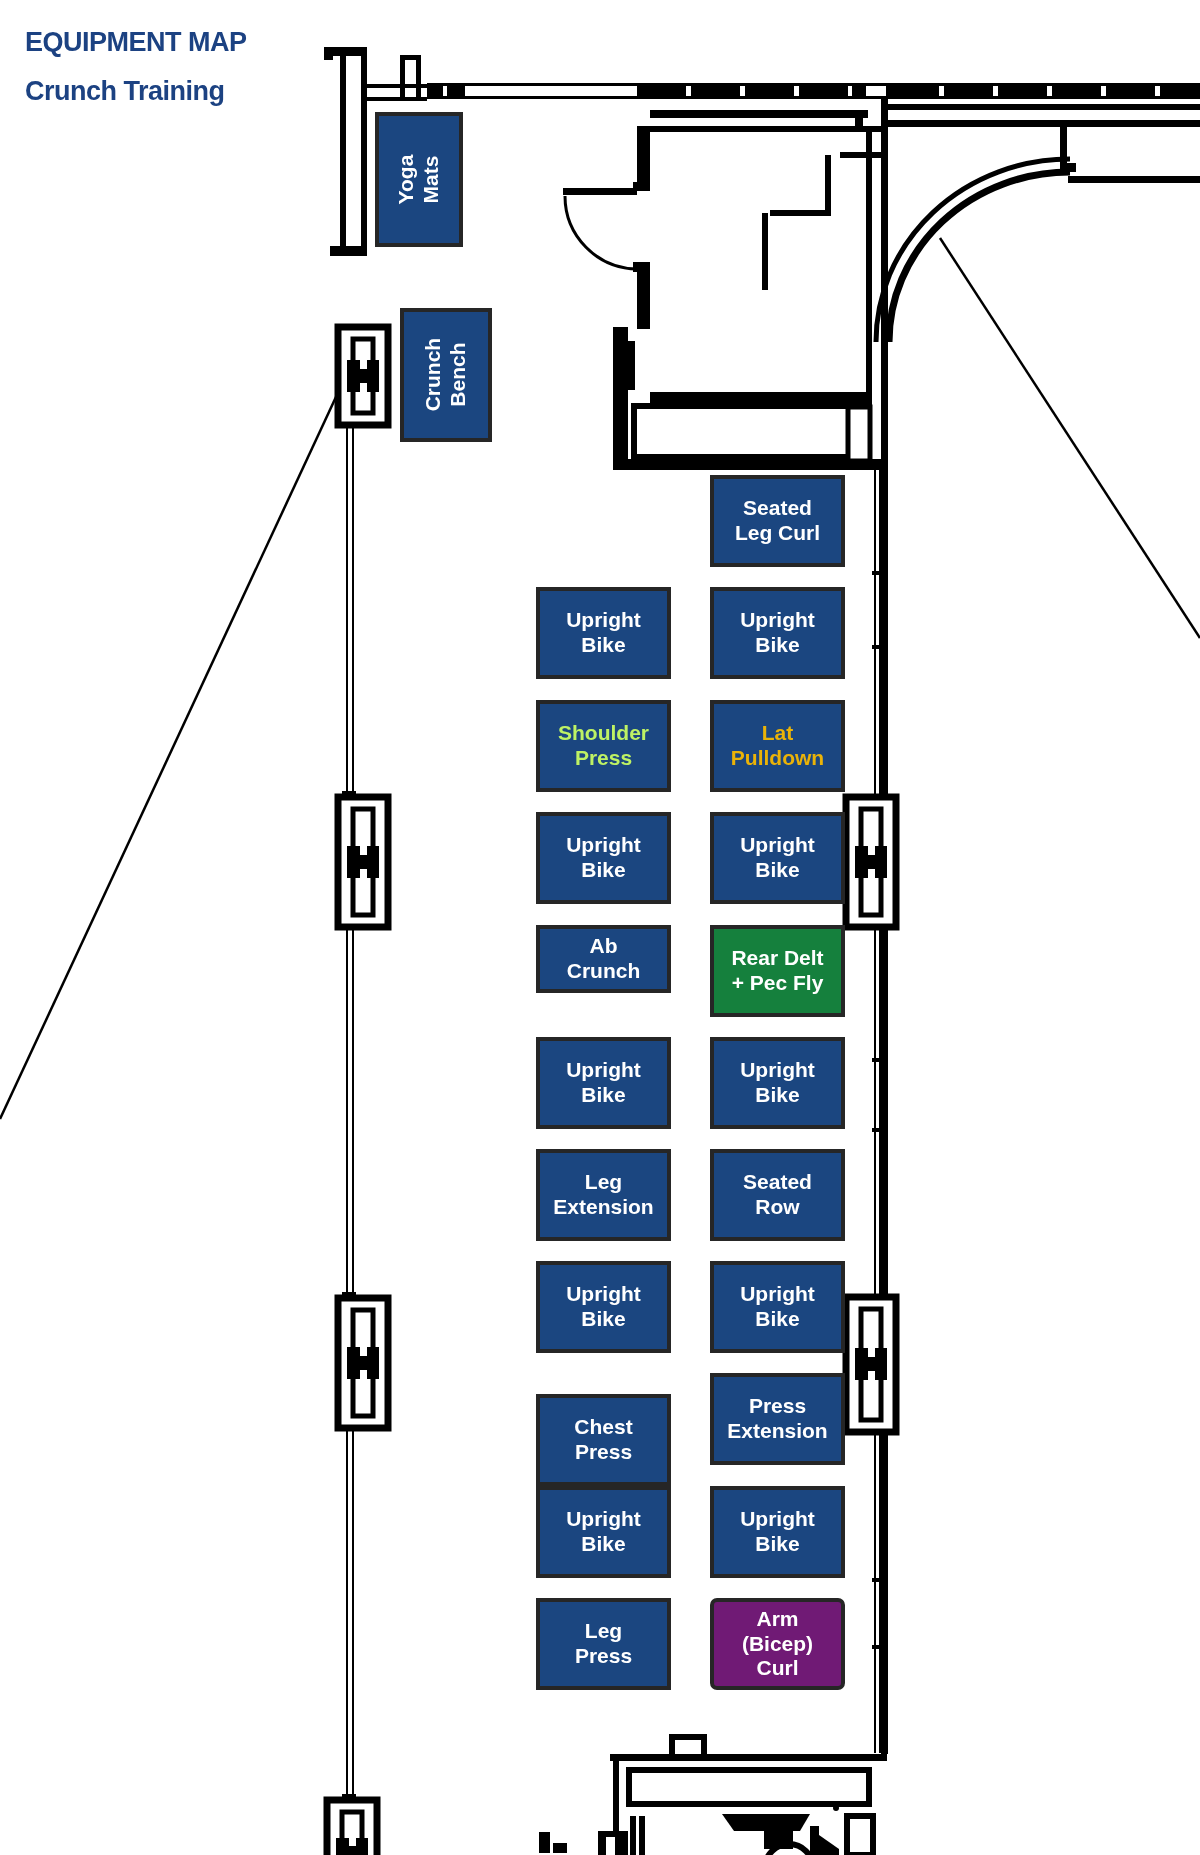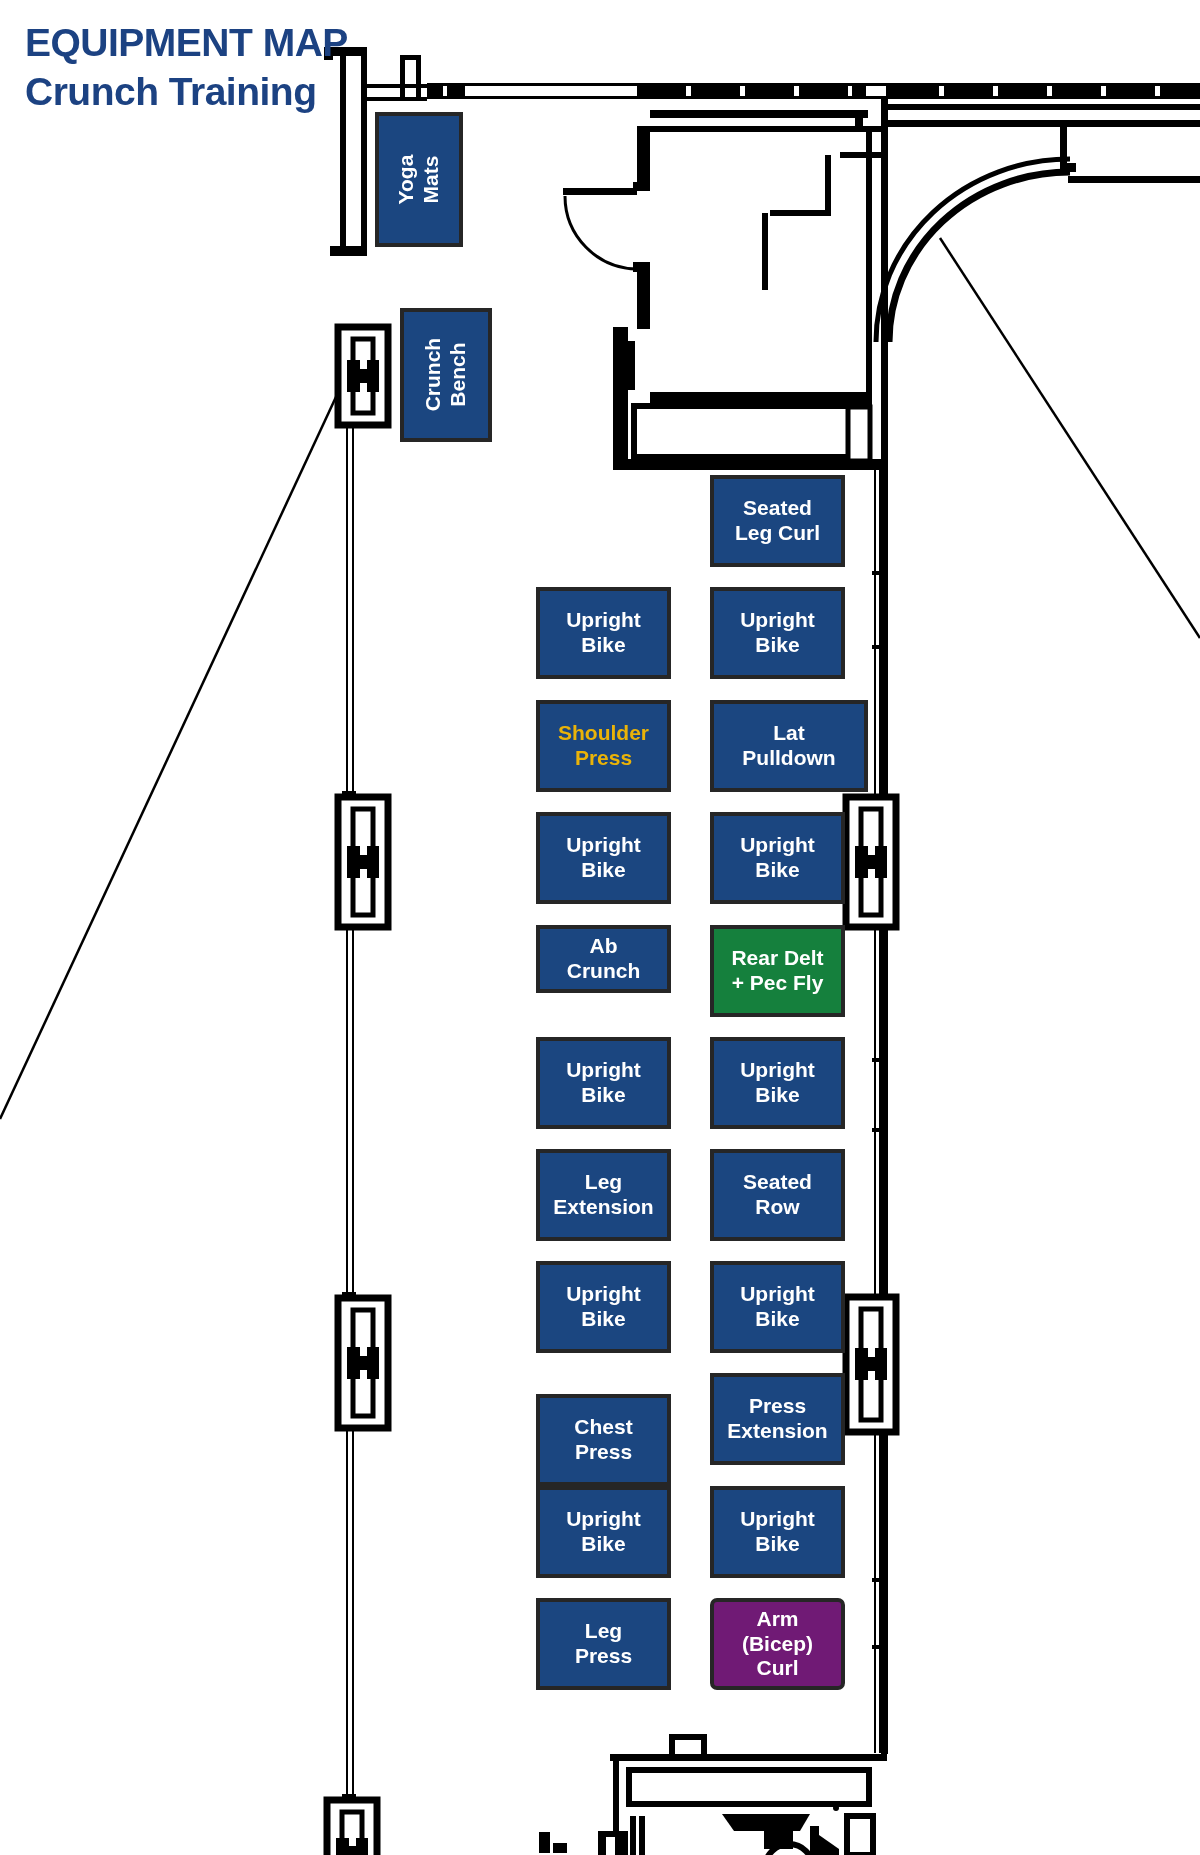--- a/index.html
+++ b/index.html
@@ -1,19 +1,19 @@
 <!DOCTYPE html>
 <html><head>
 <meta charset="utf-8">
 <style>
   html,body{margin:0;padding:0;background:#fff;}
   #page{position:relative;width:1200px;height:1855px;overflow:hidden;background:#fff;
         font-family:"Liberation Sans",sans-serif;}
   #floorplan{position:absolute;left:0;top:0;}
-  #title{position:absolute;left:25px;top:18px;font-weight:bold;font-size:39px;
+  #title{position:absolute;left:25px;top:18px;font-weight:bold;font-size:27px;
          line-height:49px;letter-spacing:-0.5px;}
   .eq-box{position:absolute;border:4px solid #262626;box-sizing:border-box;
           display:flex;align-items:center;justify-content:center;text-align:center;
           font-weight:bold;font-size:21px;line-height:1.17;
           font-family:"Liberation Sans",sans-serif;}
   .eq-box span{white-space:pre;}
   .eq-box.vertical span{transform:rotate(-90deg);}
 </style>
 </head>
 <body>
@@ -217,25 +217,25 @@
 Leg Curl</span>
       </div>
       <div class="eq-box" style="left: 536px; top: 587px; width: 135px; height: 92px; background: rgb(27, 70, 128); border-color: rgb(38, 38, 38); color: rgb(255, 255, 255);">
         <span>Upright
 Bike</span>
       </div>
       <div class="eq-box" style="left: 710px; top: 587px; width: 135px; height: 92px; background: rgb(27, 70, 128); border-color: rgb(38, 38, 38); color: rgb(255, 255, 255);">
         <span>Upright
 Bike</span>
       </div>
-      <div class="eq-box" style="left: 536px; top: 700px; width: 135px; height: 92px; background: rgb(27, 70, 128); border-color: rgb(38, 38, 38); color: #eab308;">
+      <div class="eq-box" style="left: 536px; top: 700px; width: 135px; height: 92px; background: rgb(27, 70, 128); border-color: rgb(38, 38, 38); color: #bef264;">
         <span>Shoulder
 Press</span>
       </div>
-      <div class="eq-box" style="left: 710px; top: 700px; width: 158px; height: 92px; background: rgb(27, 70, 128); border-color: rgb(38, 38, 38); color: #ffffff;">
+      <div class="eq-box" style="left: 710px; top: 700px; width: 135px; height: 92px; background: rgb(27, 70, 128); border-color: rgb(38, 38, 38); color: #eab308;">
         <span>Lat
 Pulldown</span>
       </div>
       <div class="eq-box" style="left: 536px; top: 812px; width: 135px; height: 92px; background: rgb(27, 70, 128); border-color: rgb(38, 38, 38); color: rgb(255, 255, 255);">
         <span>Upright
 Bike</span>
       </div>
       <div class="eq-box" style="left: 710px; top: 812px; width: 135px; height: 92px; background: rgb(27, 70, 128); border-color: rgb(38, 38, 38); color: rgb(255, 255, 255);">
         <span>Upright
 Bike</span>

